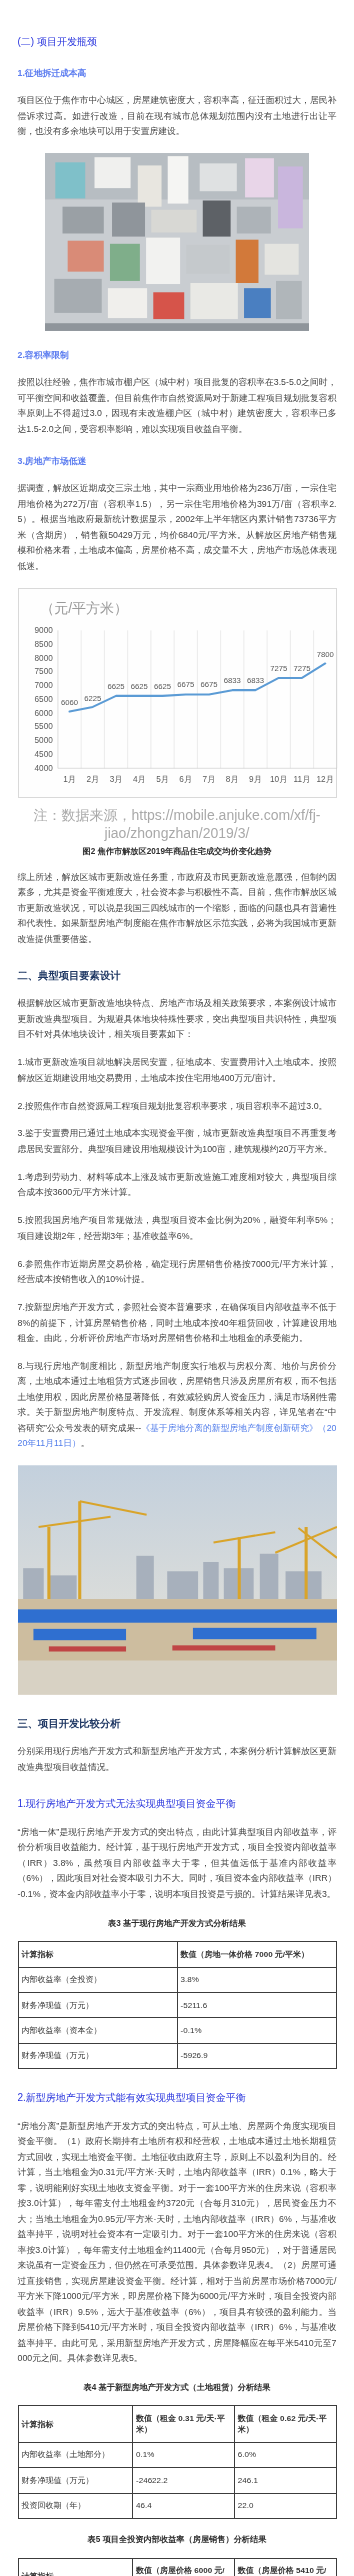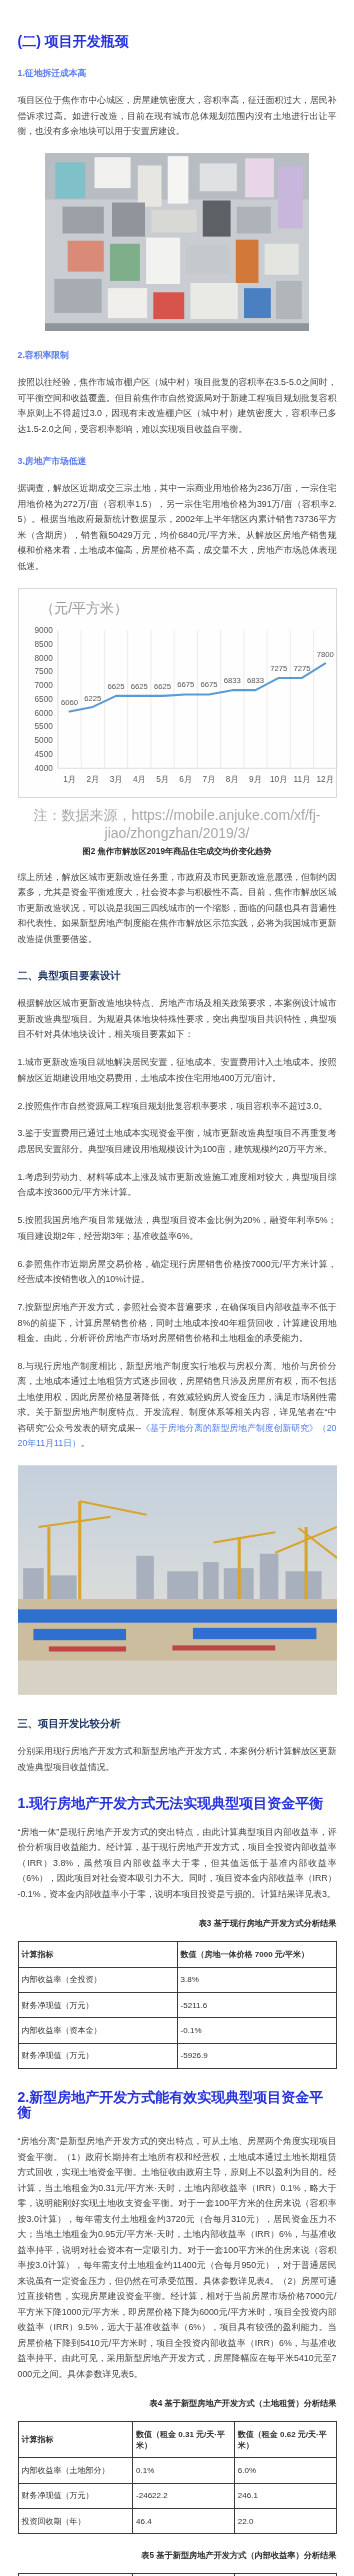--- a/index.html
+++ b/index.html
@@ -1,30 +1,30 @@
 <!DOCTYPE html>
 <html style="font-size:8.2px"><head>
 <meta charset="utf-8">
 <style>
   html,body{margin:0;padding:0;background:#ffffff;}
   body{width:354px;font-family:"Liberation Sans","DejaVu Sans",sans-serif;color:#3f3f3f;}
   .container{padding:13.4px 17.5px 24px 17.5px;}
   p.body{font-size:8.8px;line-height:15.5px;margin:12.4px 0;text-align:justify;word-break:break-all;}
   h2.main{font-size:10.3px;color:#1f3864;font-weight:bold;margin:21.6px 0 13.4px;}
-  h3.vivid{font-size:14px;color:#2733dd;font-weight:bold;margin:20.6px 0 13.4px;line-height:15.5px;}
+  h3.vivid{font-size:10px;color:#2733dd;font-weight:normal;margin:20.6px 0 13.4px;line-height:15.5px;}
   h4.light{font-size:8.8px;color:#5b7cf0;font-weight:bold;margin:18.5px 0 13.4px;}
   .photo{display:block;margin:13.4px auto;}
   .chartbox{border:0.5px solid #d9d9d9;margin:14.4px 0 9.3px;padding:9.3px 5.2px 4.1px 6.2px;background:#fefefe;}
   .unit{color:#9a9a9a;font-size:14px;margin:1px 0 2.1px 15.5px;}
   .fig-note{color:#a9a9a9;font-size:14px;text-align:center;margin:8.2px 0 3.1px;}
   .fig-caption{color:#2e2e2e;font-weight:bold;font-size:8.2px;text-align:center;margin:5.2px 0 11.3px;}
   table.data{border-collapse:collapse;width:100%;margin:12.4px 0;color:#333;font-size:8px;table-layout:fixed;}
   table.data th,table.data td{border:0.5px solid #3c3c3c;text-align:left;padding:6.7px 3.1px;}
   table.data th{font-weight:bold;}
-  .table-caption{color:#2e2e2e;font-weight:bold;font-size:8.2px;text-align:right;margin:15.5px 0 3.1px;}
+  .table-caption{color:#2e2e2e;font-weight:bold;font-size:8.2px;text-align:center;margin:15.5px 0 3.1px;}
   .blue-link{color:#4f7bea;text-decoration:none;cursor:pointer;}
   svg text{font-family:"Liberation Sans","DejaVu Sans",sans-serif;}
 </style>
 </head>
 <body>
 
 <div class="container">
 
   <h3 class="vivid">(二) 项目开发瓶颈</h3>
   <h4 class="light">1.征地拆迁成本高</h4>
@@ -244,21 +244,21 @@
           <td>246.1</td>
         </tr>
         <tr>
           <td>投资回收期（年）</td>
           <td>46.4</td>
           <td>22.0</td>
         </tr>
       </tbody>
     </table>
 
-  <p class="table-caption">表5 基于新型房地产开发方式（内部收益率）分析结果</p>
+  <p class="table-caption">表5 项目全投资内部收益率（房屋销售）分析结果</p>
   <table class="data">
       <colgroup>
         <col style="width: 36%;">
         <col style="width: 32%;">
         <col style="width: 32%;">
       </colgroup>
       <thead>
         <tr>
           <th>计算指标</th>
           <th>数值（房屋价格 6000 元/平米）</th>

